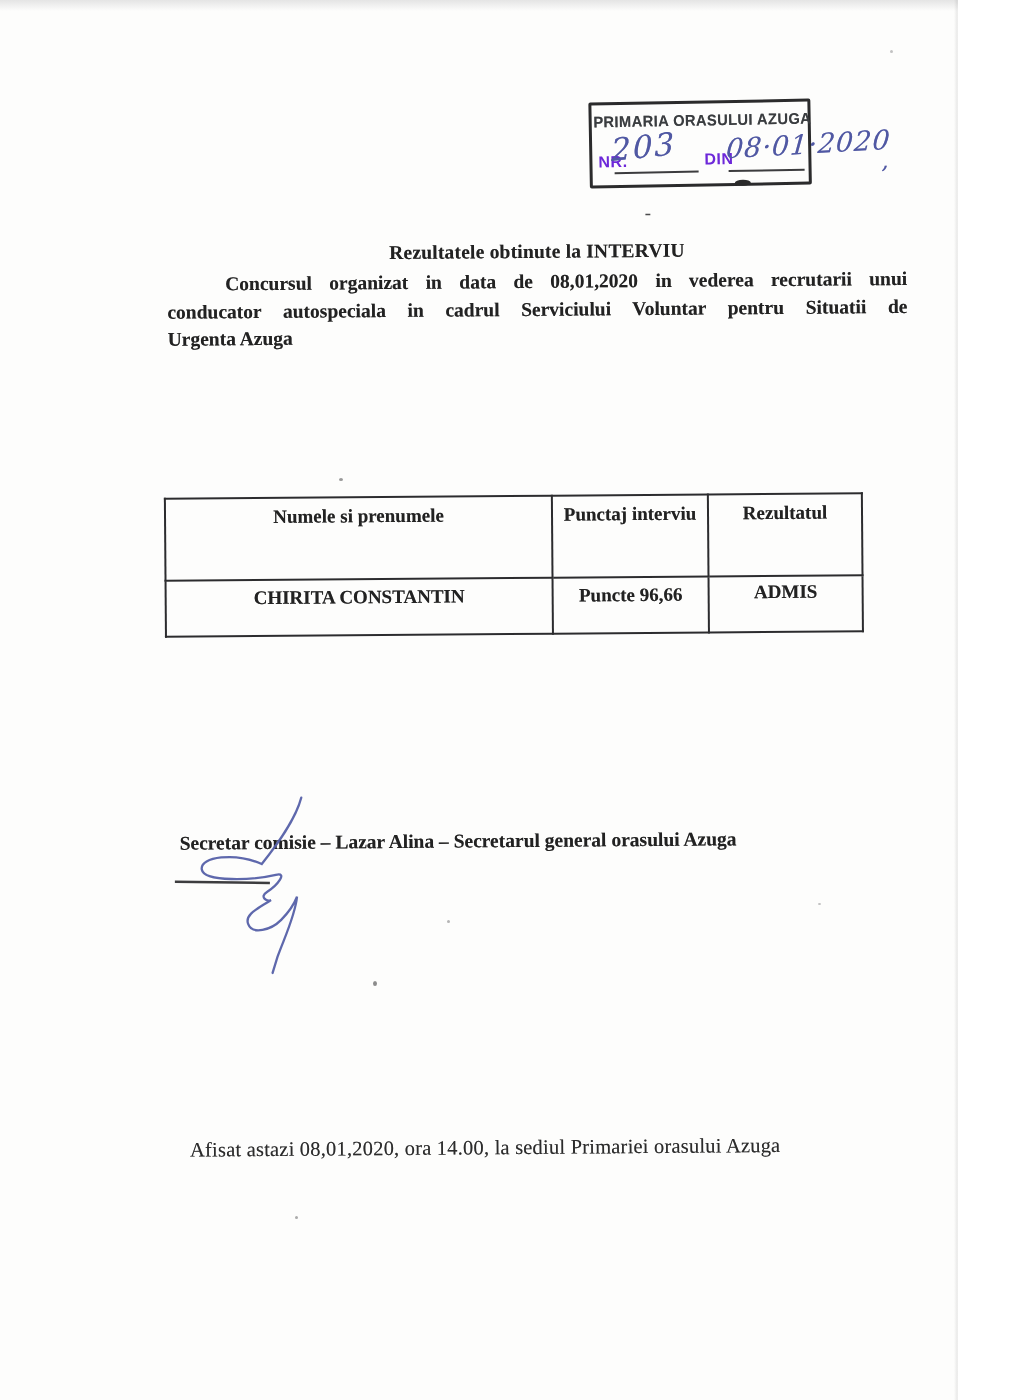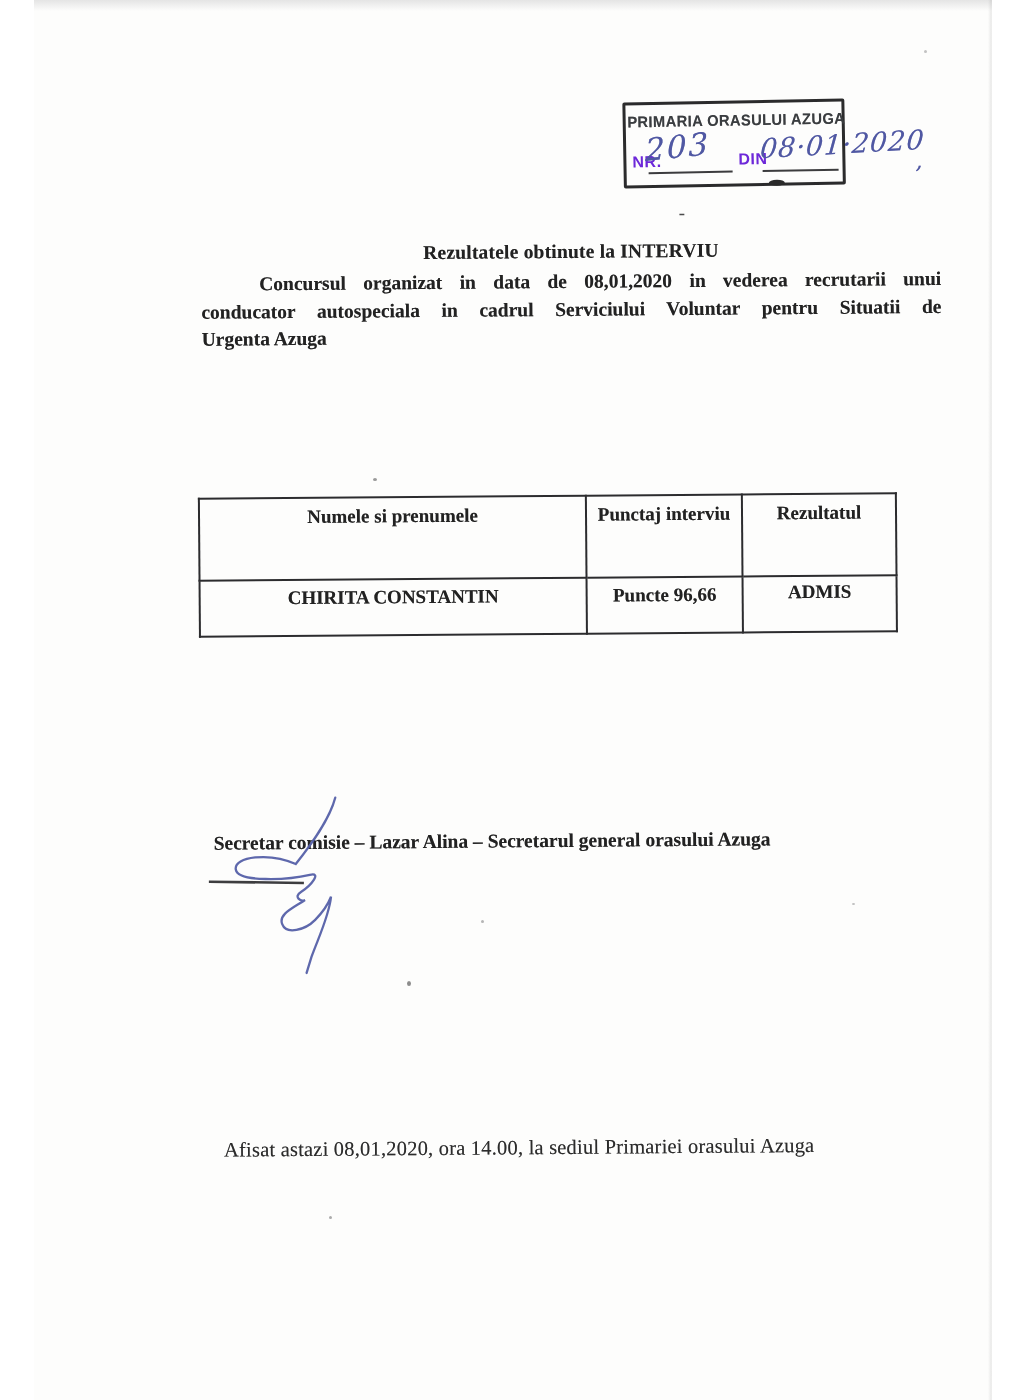--- a/index.html
+++ b/index.html
@@ -1,19 +1,19 @@
 <!DOCTYPE html>
 <html><head>
 <meta charset="utf-8">
 <style>
   html,body { margin:0; padding:0; background:#ffffff; }
   .page {
     position:relative; width:958px; height:1400px;
     background:#fdfdfc; overflow:hidden;
-    font-family:"Liberation Serif", serif; color:#222;margin-left:34px;
+    font-family:"Liberation Serif", serif; color:#222;
   }
   .tilt { position:absolute; inset:0; transform:rotate(-0.45deg); transform-origin:520px 640px; }
 
   
   .edge-top { position:absolute; top:0; left:0; right:0; height:11px;
     background:linear-gradient(#dcdcdc, rgba(255,255,255,0)); opacity:.75; }
   .crease { position:absolute; top:0; bottom:0; left:954px; width:6px;
     background:linear-gradient(90deg, rgba(0,0,0,0), rgba(120,120,120,.14), rgba(0,0,0,0)); }
   .speck { position:absolute; border-radius:50%; background:#9a9a9a; }
   .smudge-br { position:absolute; left:970px; top:1371px; width:17px; height:9px;

